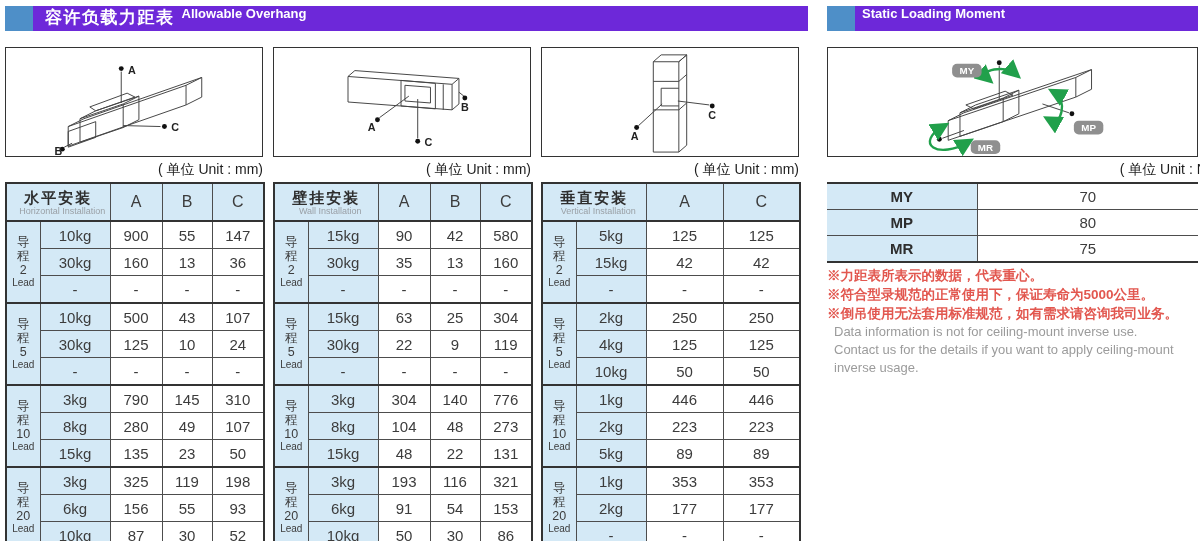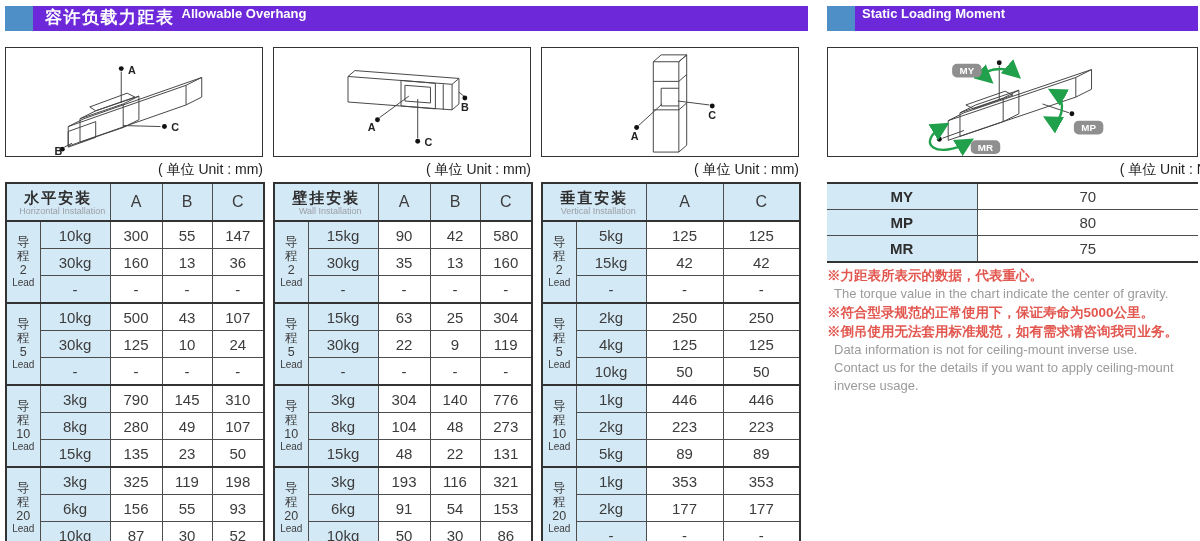--- a/index.html
+++ b/index.html
@@ -207,21 +207,21 @@
     </thead>
     <tbody>
       <tr class="group-start">
         <td class="lead-cell" rowspan="3">
           <div class="lead-zh">导</div>
           <div class="lead-zh">程</div>
           <div class="lead-zh">2</div>
           <div class="lead-en">Lead</div>
         </td>
         <td class="kg-cell">10kg</td>
-        <td class="val-cell">300</td>
+        <td class="val-cell">900</td>
         <td class="val-cell">55</td>
         <td class="val-cell">147</td>
       </tr>
       <tr>
         <td class="kg-cell">30kg</td>
         <td class="val-cell">160</td>
         <td class="val-cell">13</td>
         <td class="val-cell">36</td>
       </tr>
       <tr>
@@ -544,21 +544,20 @@
       <tr>
         <td class="m-label">MR</td>
         <td class="m-value">75</td>
       </tr>
     </tbody>
   </table>
 
 <div class="notes" id="notes">
     <div class="note">
       <div class="note-zh">※力距表所表示的数据，代表重心。</div>
-      <div class="note-en">The torque value in the chart indicate the center of gravity.</div>
     </div>
     <div class="note">
       <div class="note-zh">※符合型录规范的正常使用下，保证寿命为5000公里。</div>
     </div>
     <div class="note">
       <div class="note-zh">※倒吊使用无法套用标准规范，如有需求请咨询我司业务。</div>
       <div class="note-en">Data information is not for ceiling-mount inverse use.
  Contact us for the details if you want to apply ceiling-mount
  inverse usage.</div>
     </div>

